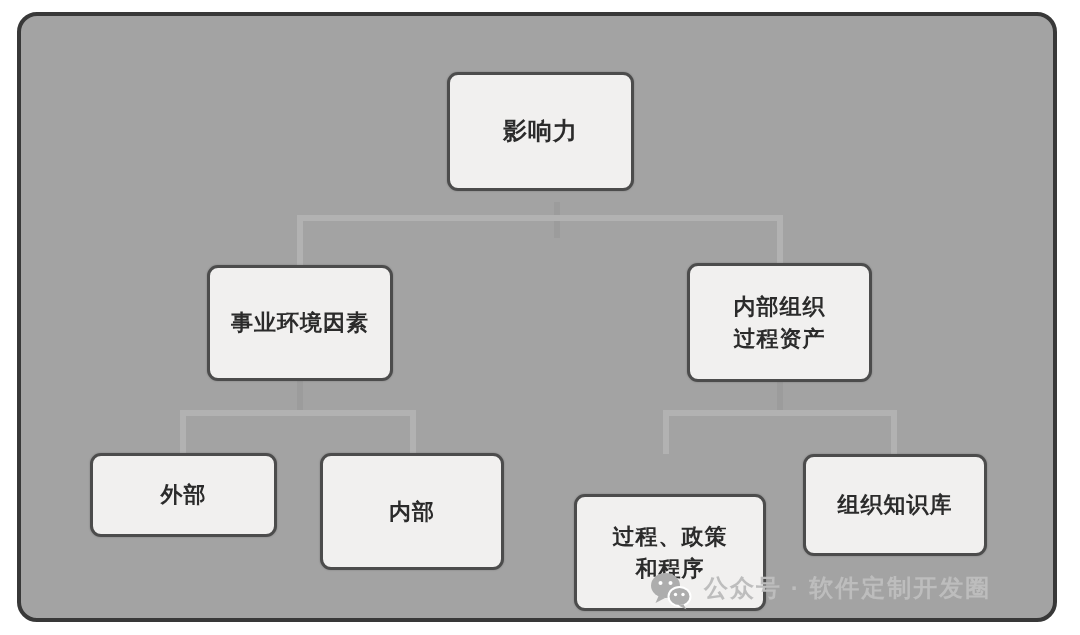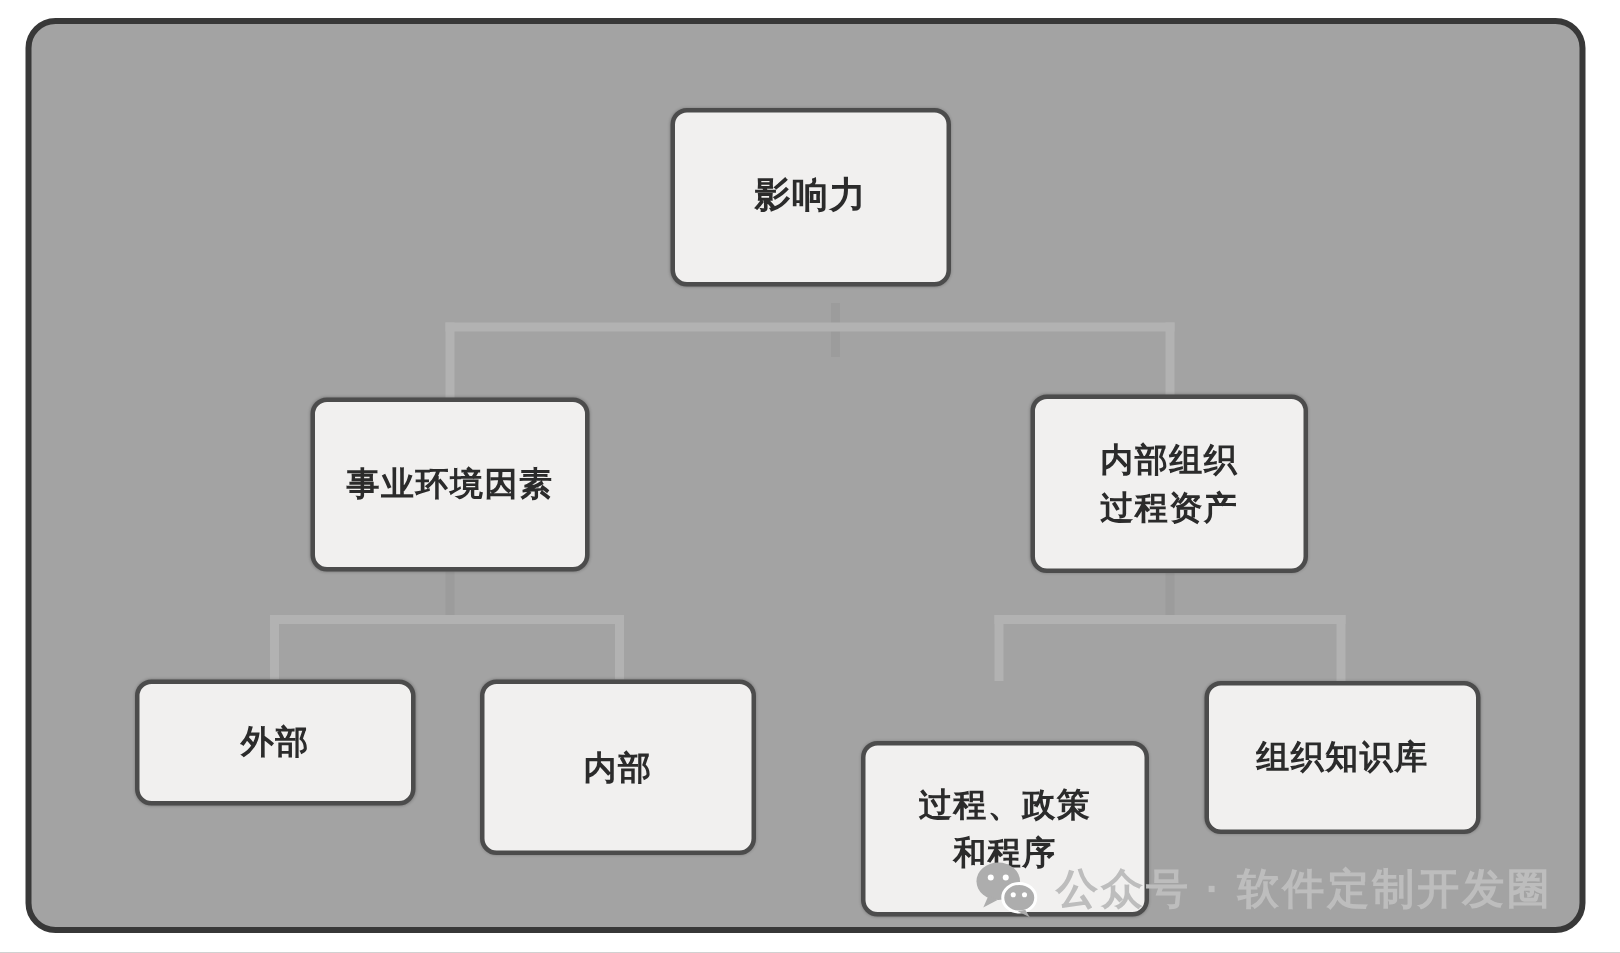--- a/index.html
+++ b/index.html
@@ -43,23 +43,23 @@
   .node-eef{left:203px;top:261px;width:186px;height:116px;}
   .node-opa{left:683px;top:259px;width:185px;height:119px;}
   .node-external{left:86px;top:449px;width:187px;height:84px;}
   .node-internal{left:316px;top:449px;width:184px;height:117px;}
   .node-ppp{left:570px;top:450px;width:192px;height:117px;margin-top:40px;}
   .node-okb{left:799px;top:450px;width:184px;height:102px;}
   .conn{position:absolute;background:var(--connector);}
   .conn.stub{background:var(--connector-dark);}
   .watermark{
     position:absolute;left:650px;top:572px;height:40px;
-    display:flex;align-items:flex-end;gap:12px;
+    display:flex;align-items:flex-start;gap:12px;
     color:var(--watermark);
-    font-size:28px;font-weight:700;letter-spacing:2px;
+    font-size:24px;font-weight:700;letter-spacing:2px;
     white-space:nowrap;
   }
   .watermark svg{display:block;}
 </style>
 </head>
 <body>
 
 <div class="frame">
 
   <div class="conn stub" style="left:533px;top:186px;width:6px;height:36px;"></div>

